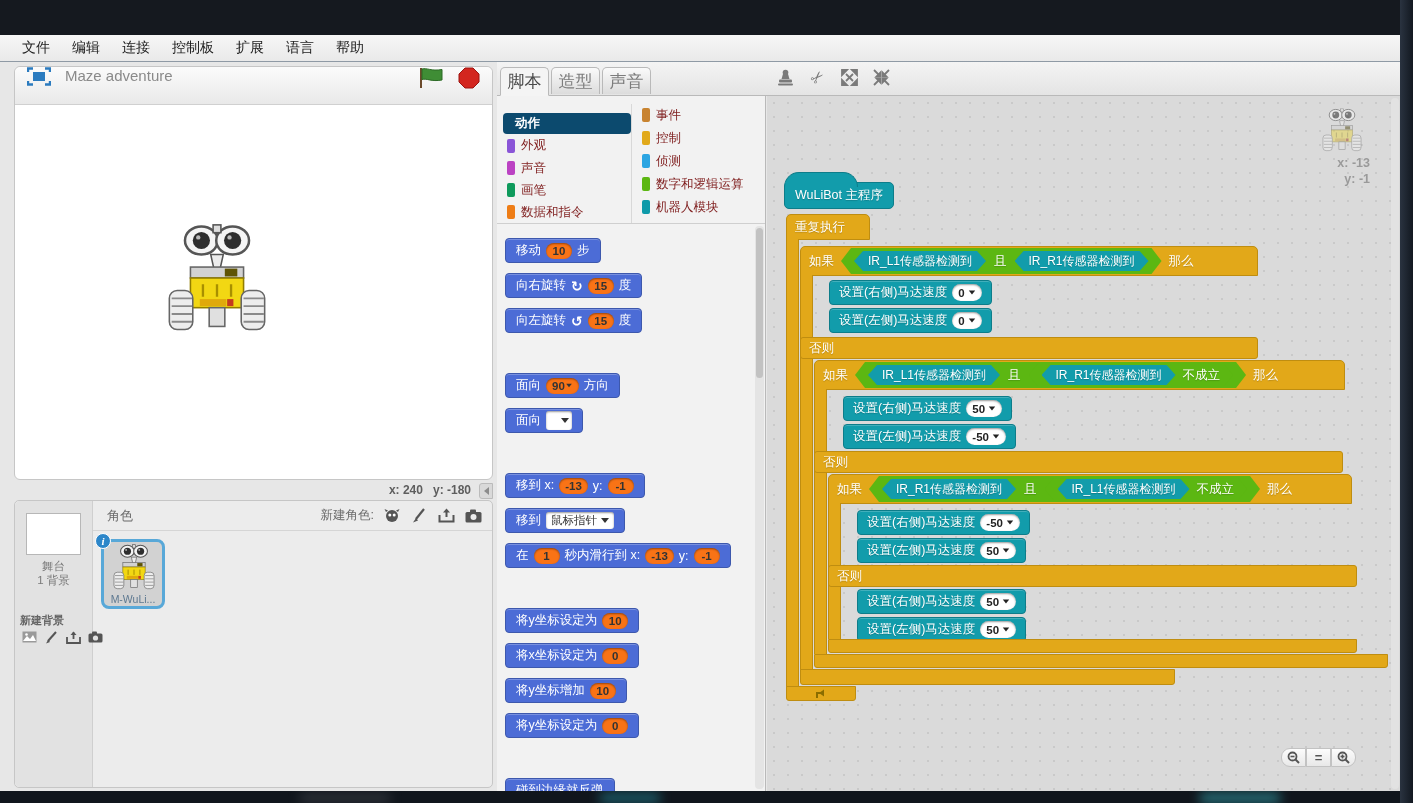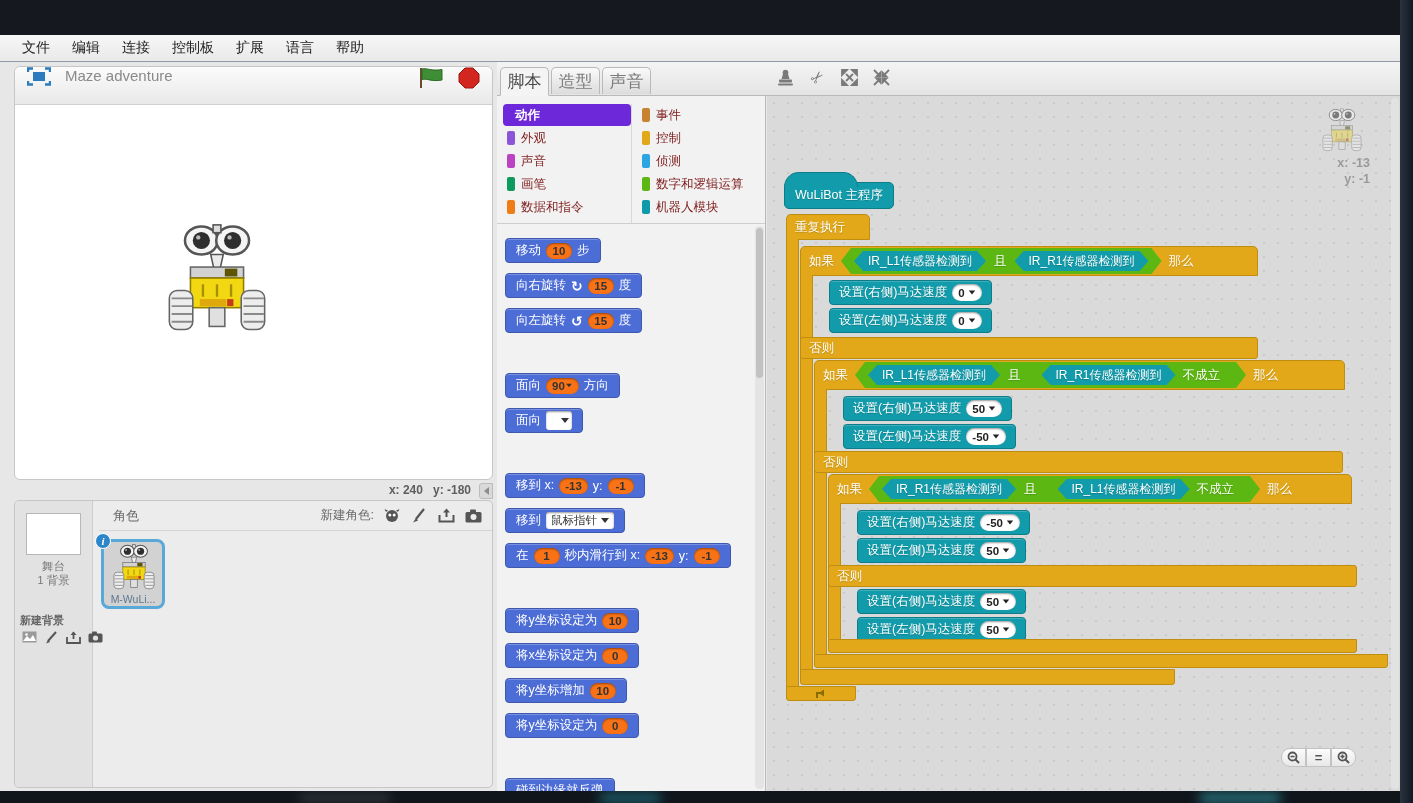--- a/index.html
+++ b/index.html
@@ -39,21 +39,21 @@
   #stage-robot { position:absolute; left:152px; top:118px; width:100px; height:110px; }
   #mouse-coords { position:absolute; left:14px; top:421px; width:479px; height:17px; font-size:12px; font-weight:bold;
     color:#5e5e5e; text-align:right; padding-right:22px; }
   #coords-collapse { position:absolute; right:0; top:0; width:14px; height:16px; background:#d9d9d9; border:1px solid #bbb;
     border-radius:3px 0 0 3px; display:flex; align-items:center; justify-content:center; }
   #coords-collapse .tri { width:0; height:0; border-top:4px solid transparent; border-bottom:4px solid transparent; border-right:5px solid #8c8c8c; }
 
   
   #sprites-panel { position:absolute; left:14px; top:421px; margin-top:17px; width:479px; height:288px;
     background:#ececec; border:1px solid #c6c6c6; border-radius:5px; }
-  #sprites-header { position:absolute; left:84px; right:0; top:0; height:30px; display:flex; align-items:center;
+  #sprites-header { position:absolute; left:78px; right:0; top:0; height:30px; display:flex; align-items:center;
     padding:0 10px 0 14px; border-bottom:1px solid #d5d5d5; }
   #sprites-header .hd-label { font-size:13px; color:#6b6b6b; flex:1; }
   #new-sprite-cluster { display:flex; align-items:center; gap:9px; }
   #new-sprite-cluster .ns-label { font-size:12.5px; color:#6b6b6b; }
   .tool-ic { width:18px; height:16px; display:inline-flex; align-items:center; justify-content:center; }
   #backdrop-col { position:absolute; left:0; top:0; width:78px; height:100%; background:#e2e2e2;
     border-right:1px solid #cfcfcf; border-radius:5px 0 0 5px; }
   #stage-thumb { position:absolute; left:11px; top:12px; width:55px; height:42px; background:#fff; border:1px solid #b7b7b7; }
   .bc-label { position:absolute; width:100%; text-align:center; font-size:11.5px; color:#7a7a7a; }
   #new-backdrop-label { position:absolute; left:5px; top:112px; font-size:11px; font-weight:bold; color:#666; }
@@ -77,21 +77,21 @@
   #toolbar-icons .tbi { width:20px; height:20px; display:flex; align-items:center; justify-content:center; font-size:16px; }
 
   
   #palette { position:absolute; left:497px; top:34px; width:269px; height:695px; background:#f2f2f2; border-right:1px solid #b9b9b9; }
   #cat-area { position:absolute; left:0; top:0; width:100%; height:128px; border-bottom:1px solid #cfcfcf; display:flex; padding:8px 0 0 6px; }
   .cat-col { width:128px; display:flex; flex-direction:column; gap:1px; }
   .cat-col.right { border-left:1px solid #d8d8d8; padding-left:6px; width:129px; }
   .cat-item { display:flex; align-items:center; gap:6px; height:22px; padding:0 4px; border-radius:4px; }
   .cat-chip { width:8px; height:14px; border-radius:2px; flex:none; }
   .cat-label { font-size:12.5px; color:#7f1d1d; white-space:nowrap; }
-  .cat-item.selected { background:#6d28d9; }
+  .cat-item.selected { background:#0c4a6e;margin-top:9px; }
   .cat-item.selected .cat-label { color:#fff; font-weight:bold; }
   .cat-item.selected .cat-chip { visibility:hidden; width:2px; }
   #block-list { position:absolute; left:0; top:128px; width:100%; bottom:0; padding:14px 0 0 8px; overflow:hidden; }
   .pblock { display:inline-flex; align-items:center; gap:5px; height:25px; padding:0 10px; margin-bottom:10px;
     background:#4c6cd6; border:1px solid #3d58ad; border-radius:4px; color:#fff; font-size:12.5px;
     box-shadow:inset 0 1px 0 rgba(255,255,255,.25); clear:both; }
   .pblock-row { clear:both; }
   .gap-after { margin-bottom:30px; }
   .boval { background:#f97316; border-radius:10px; min-width:26px; height:16px; color:#333; font-size:11.5px; font-weight:bold;
     display:inline-flex; align-items:center; justify-content:center; padding:0 6px; box-shadow:inset 0 1px 2px rgba(0,0,0,.4); }

